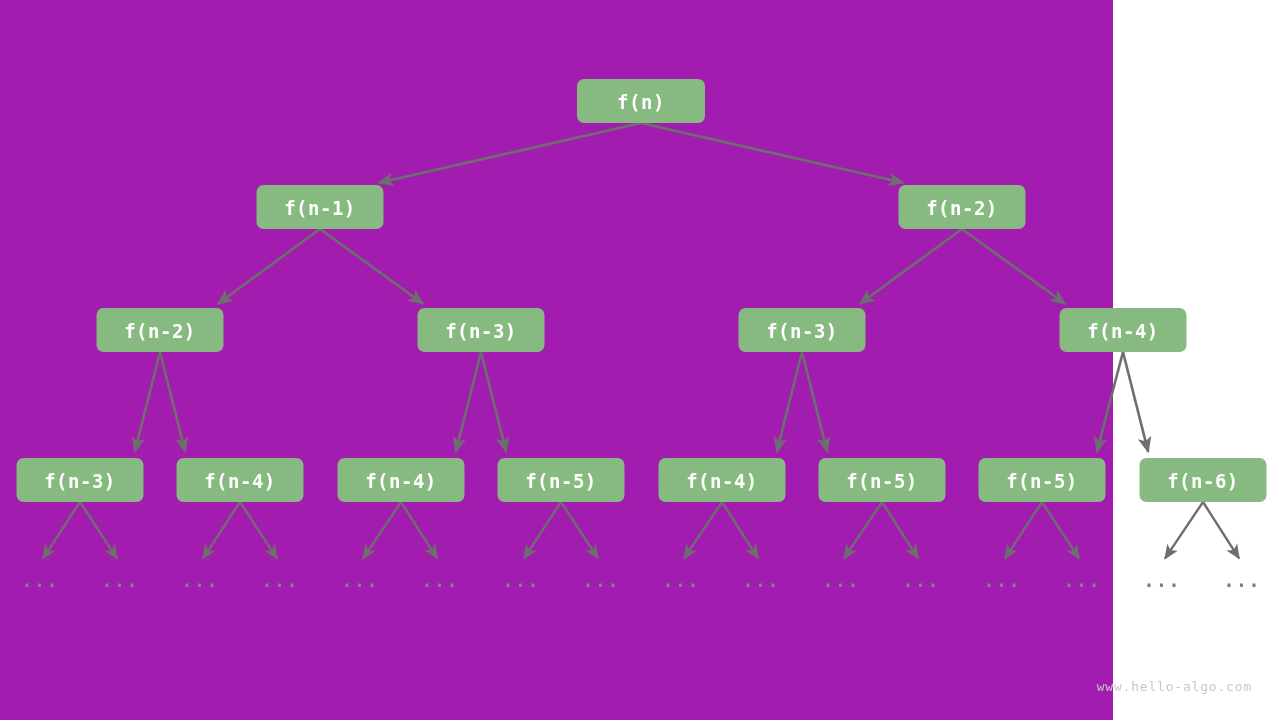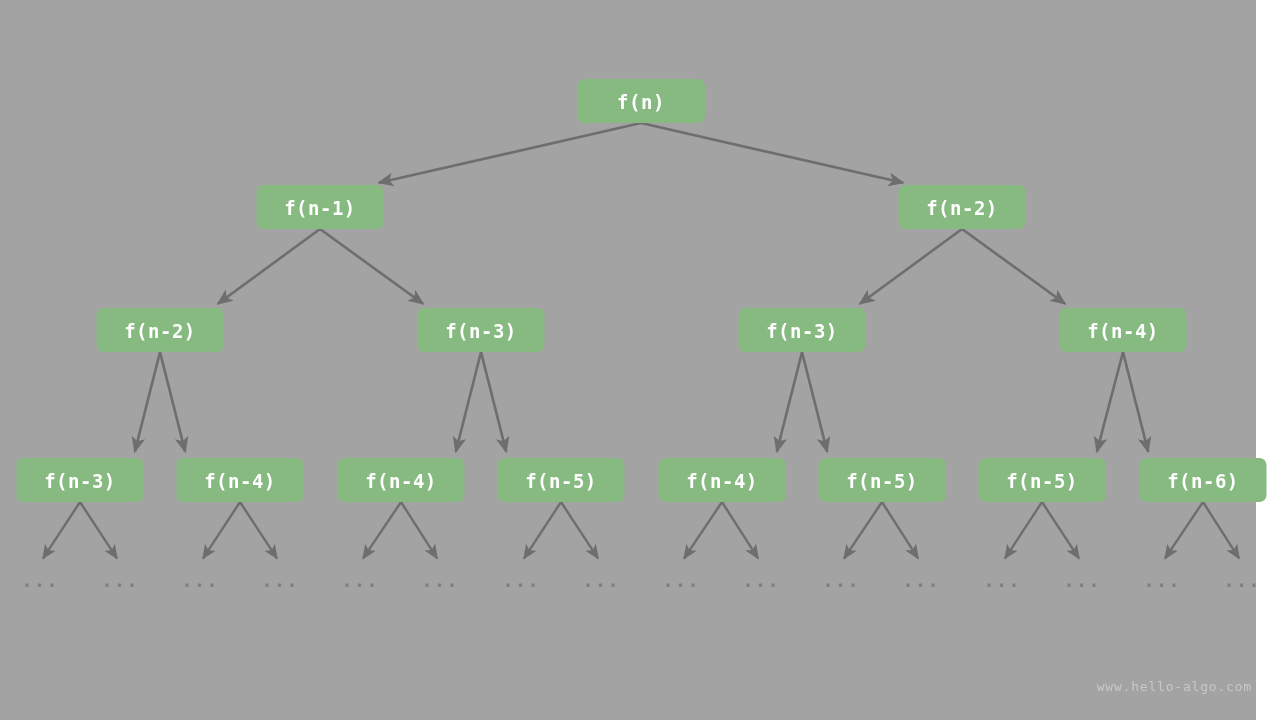--- a/index.html
+++ b/index.html
@@ -9,23 +9,23 @@
     background: #ffffff;
   }
   body {
     width: 1280px;
     height: 720px;
     overflow: hidden;
     font-family: "DejaVu Sans Mono", monospace;
   }
   #diagram-root {
     position: relative;
-    width: 1256px;
+    width: 1113px;
     height: 720px;
-    background: #a3a3a3;
+    background: #a21caf;
   }
   svg#tree-svg {
     position: absolute;
     left: 0;
     top: 0;
     width: 1280px;
     height: 720px;
     display: block;
   }
   .node-rect {

